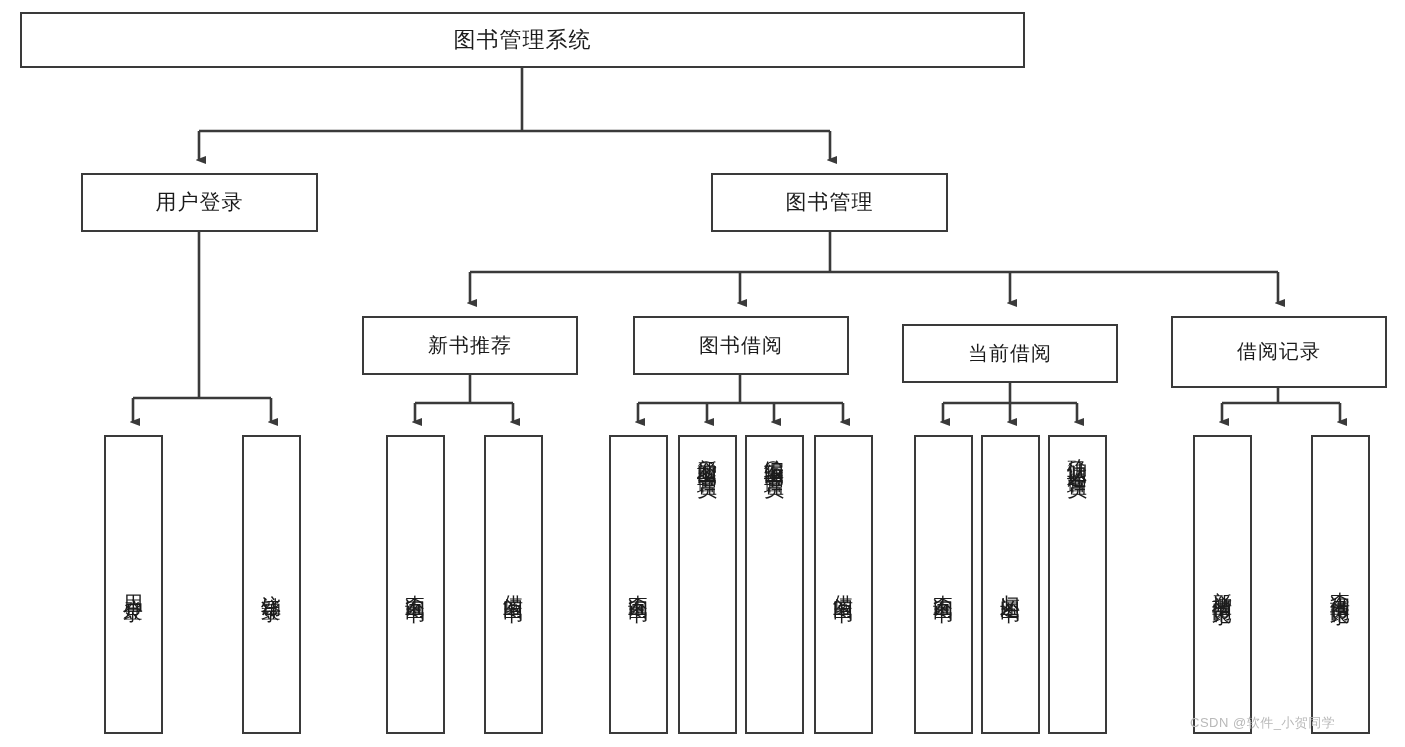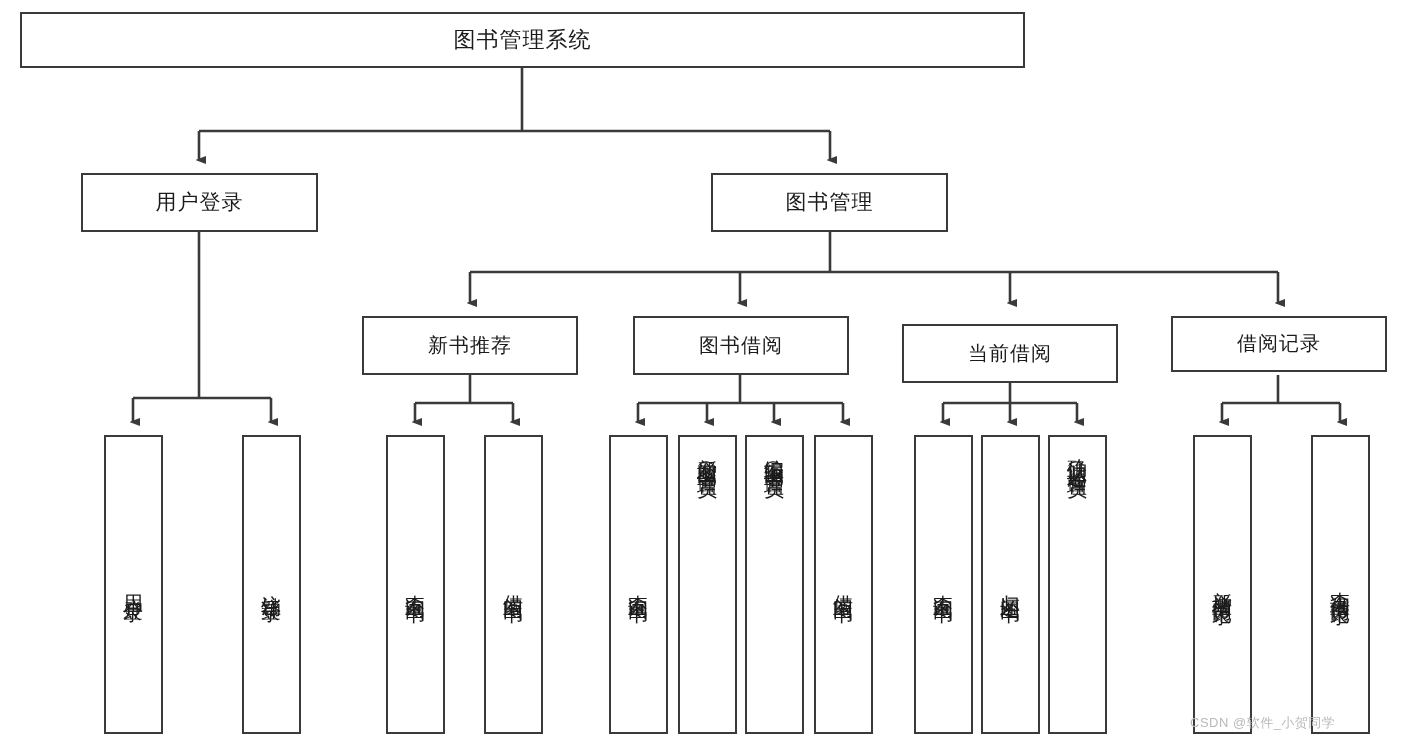--- a/index.html
+++ b/index.html
@@ -161,21 +161,21 @@
   </div>
 
   <div class="node node-l3" style="left:362px; top:316px; width:216px; height:59px;">
     <span>新书推荐</span>
   </div>
 
   <div class="node node-l3" style="left:902px; top:324px; width:216px; height:59px;">
     <span>当前借阅</span>
   </div>
 
-  <div class="node node-l3" style="left:1171px; top:316px; width:216px; height:56px;">
+  <div class="node node-l3" style="left:1171px; top:316px; width:216px; height:72px;">
     <span>借阅记录</span>
   </div>
 
   <div class="node node-leaf" style="left:104px; top:435px; width:59px; height:299px;">
     <span class="leaf-inner">
       <span class="vtext">用户登录</span>
     </span>
   </div>
 
   <div class="node node-leaf" style="left:242px; top:435px; width:59px; height:299px;">

